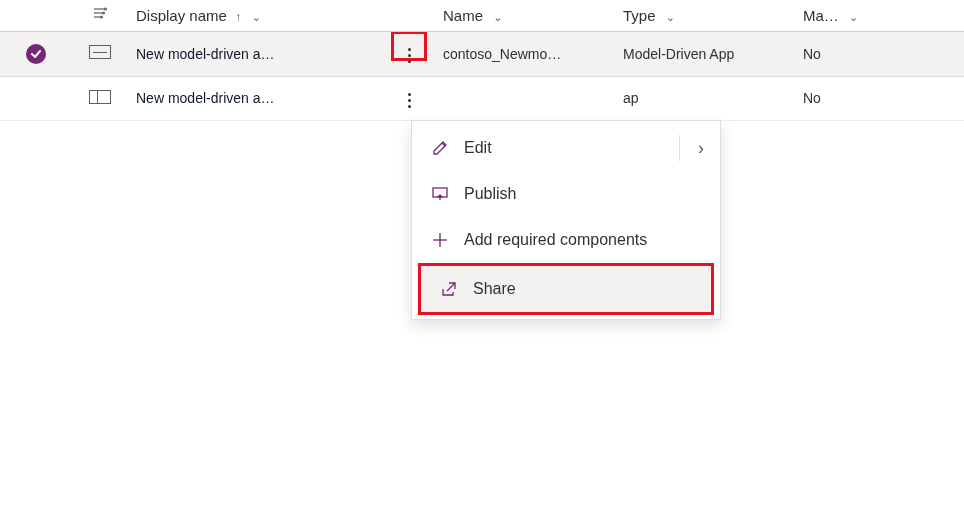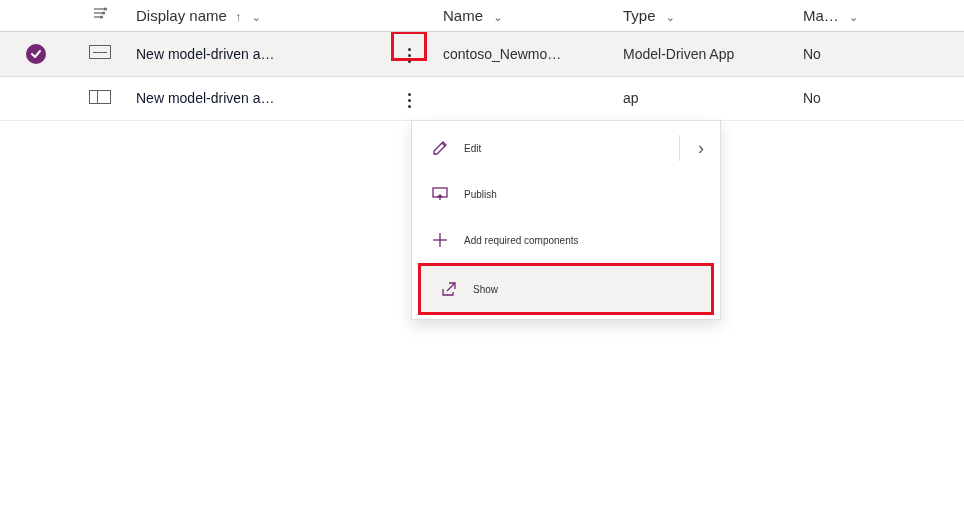--- a/index.html
+++ b/index.html
@@ -23,21 +23,21 @@
     .type-icon { width: 22px; height: 14px; border: 1.3px solid #605e5c; display: inline-block; position: relative; }
     .type-icon.compact::after { content: ""; position: absolute; left: 3px; right: 3px; top: 50%; border-top: 1.3px solid #605e5c; }
     .type-icon.canvas::after { content: ""; position: absolute; left: 0; top: 0; bottom: 0; width: 7px; border-right: 1.3px solid #605e5c; }
     .sort-icon { display: inline-block; }
     .more-btn { width: 28px; height: 28px; display: inline-flex; align-items: center; justify-content: center; cursor: pointer; color: #323130; }
     .dots { display: flex; flex-direction: column; gap: 3px; }
     .dots span { width: 3px; height: 3px; border-radius: 50%; background: #323130; display: block; }
     .hl { border: 3px solid #e81123; }
     .hl-more { padding: 4px 1px; }
     .menu { position: absolute; top: 120px; left: 411px; width: 310px; background: #fff; border: 1px solid #e1dfdd; box-shadow: 0 6px 14px rgba(0,0,0,.12); z-index: 10; padding: 4px 0; }
-    .menu-item { display: flex; align-items: center; padding: 13px 18px; cursor: pointer; color: #323130; font-size: 10px; gap: 14px; position: relative; }
+    .menu-item { display: flex; align-items: center; padding: 13px 18px; cursor: pointer; color: #323130; font-size: 16px; gap: 14px; position: relative; }
     .menu-item.sub::after { content: "›"; position: absolute; right: 16px; color: #605e5c; font-size: 18px; }
     .menu-item.sub::before { content: ""; position: absolute; right: 40px; top: 10px; bottom: 10px; border-left: 1px solid #e1dfdd; }
     .micon { width: 20px; height: 20px; display: inline-flex; align-items: center; justify-content: center; color: #742774; flex-shrink: 0; }
     .hl-share { border: 3px solid #e81123; margin: 0 6px; }
   </style>
 </head>
 <body>
 
 <div class="table">
   <div class="hrow">
@@ -153,16 +153,16 @@
   </div>
   <div class="hl-share">
     <div class="menu-item" style="background:#f3f2f1;">
       <span class="micon">
         <svg width="18" height="18" viewBox="0 0 18 18" fill="none" stroke="#742774" stroke-width="1.3">
             <path d="M3 9 L3 15 L13 15 L13 12"></path>
             <path d="M9 3 L15 3 L15 9"></path>
             <path d="M15 3 L7 11"></path>
           </svg>
       </span>
-      <span>Show</span>
+      <span>Share</span>
     </div>
   </div>
 </div>
 
 </body></html>

